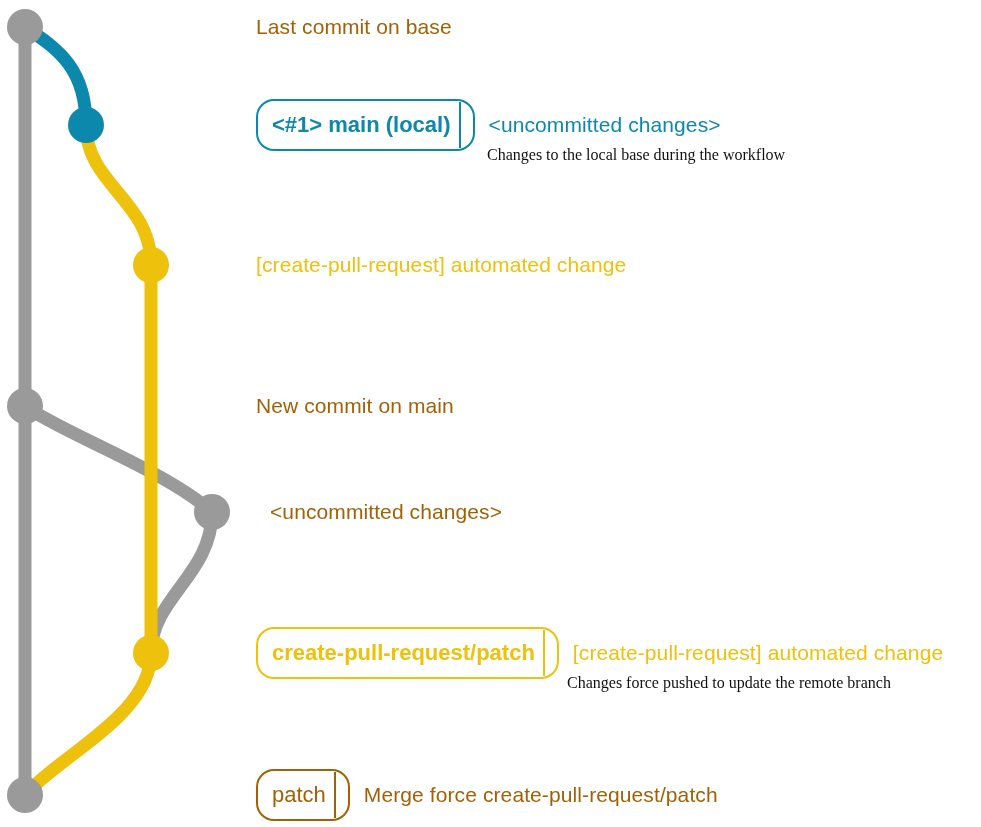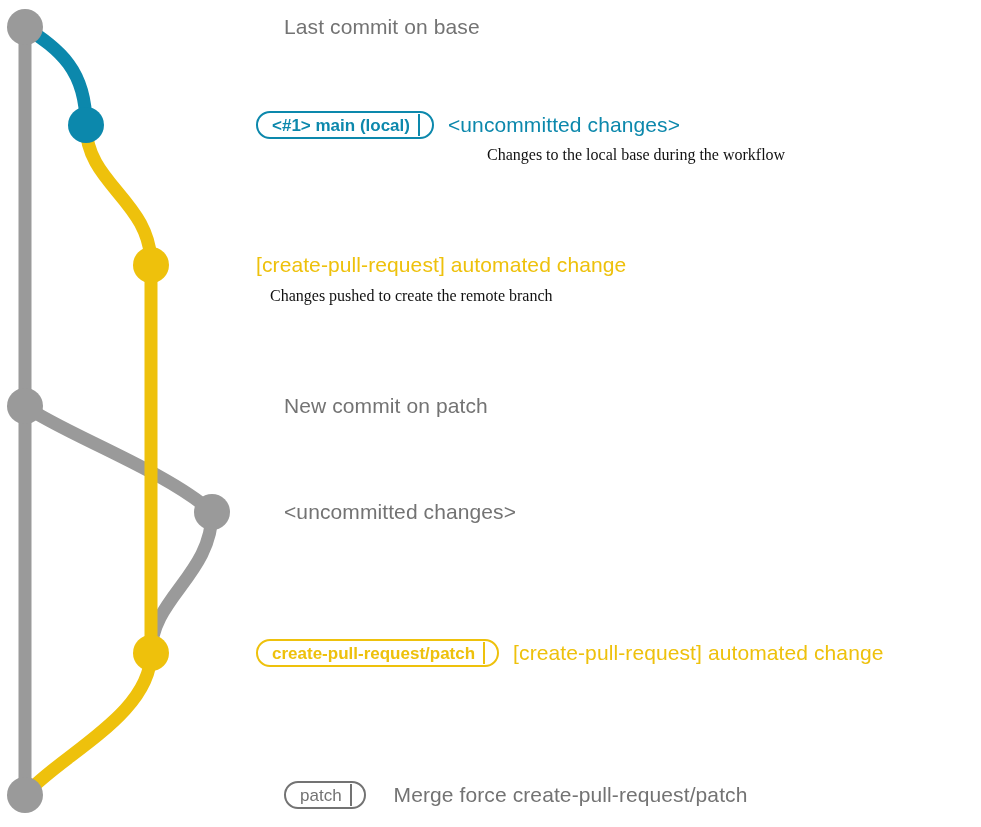--- a/index.html
+++ b/index.html
@@ -41,25 +41,25 @@
     color: #9a9a9a;
     letter-spacing: 0.1px;
   }
 
   
   .chip {
     position: relative;
     display: inline-flex;
     align-items: center;
     box-sizing: border-box;
-    height: 28px;
+    height: 52px;
     padding: 0 22px 0 14px;
     border: 2px solid currentColor;
     border-radius: 18px;
-    font-size: 17px;
+    font-size: 22px;
     font-weight: 700;
     line-height: 1;
     background: #ffffff;
   }
   .chip::after {
     content: "";
     position: absolute;
     right: 12px;
     top: 1px;
     bottom: 1px;
@@ -81,21 +81,21 @@
     position: absolute;
     font-family: "Liberation Serif", serif;
     font-size: 16px;
     color: #111111;
     white-space: nowrap;
   }
 
   
   .c-blue   { color: #0c88ac; }
   .c-yellow { color: #eec10c; }
-  .c-gray   { color: #737373; margin-left: 28px; }
+  .c-gray   { color: #a16207; }
 </style>
 </head>
 <body>
 
 <div id="stage">
 
   <svg id="graph-svg" viewBox="0 0 981 827">
 
     <path d="M25,27 L25,795" fill="none" stroke="#9a9a9a" stroke-width="13" stroke-linecap="round"></path>
 
@@ -126,33 +126,33 @@
 
   <div class="row" style="left:256px; top:125px; transform:translateY(-50%);">
     <span class="chip c-blue">&lt;#1&gt; main (local)</span>
     <span class="subject c-blue">&lt;uncommitted changes&gt;</span>
   </div>
   <div class="desc" style="left:487px; top:146px;">Changes to the local base during the workflow</div>
 
   <div class="row" style="left:256px; top:265px; transform:translateY(-50%);">
     <span class="subject c-yellow" style="margin-left:0;">[create-pull-request] automated change</span>
   </div>
-  <div class="desc" style="left:270px; top:287px;">Changes pushed to create the remote branch</div>
 
   <div class="row" style="left:256px; top:406px; transform:translateY(-50%);">
-    <span class="plain-title c-gray">New commit on patch</span>
+    <span class="plain-title c-gray">New commit on main</span>
   </div>
 
   <div class="row" style="left:256px; top:512px; transform:translateY(-50%);">
     <span class="subject c-gray">&lt;uncommitted changes&gt;</span>
   </div>
 
   <div class="row" style="left:256px; top:653px; transform:translateY(-50%);">
     <span class="chip c-yellow">create-pull-request/patch</span>
     <span class="subject c-yellow">[create-pull-request] automated change</span>
   </div>
+  <div class="desc" style="left:567px; top:674px;">Changes force pushed to update the remote branch</div>
 
   <div class="row" style="left:256px; top:795px; transform:translateY(-50%);">
     <span class="chip weak c-gray">patch</span>
     <span class="subject c-gray">Merge force create-pull-request/patch</span>
   </div>
 
 </div>
 
 </body></html>

